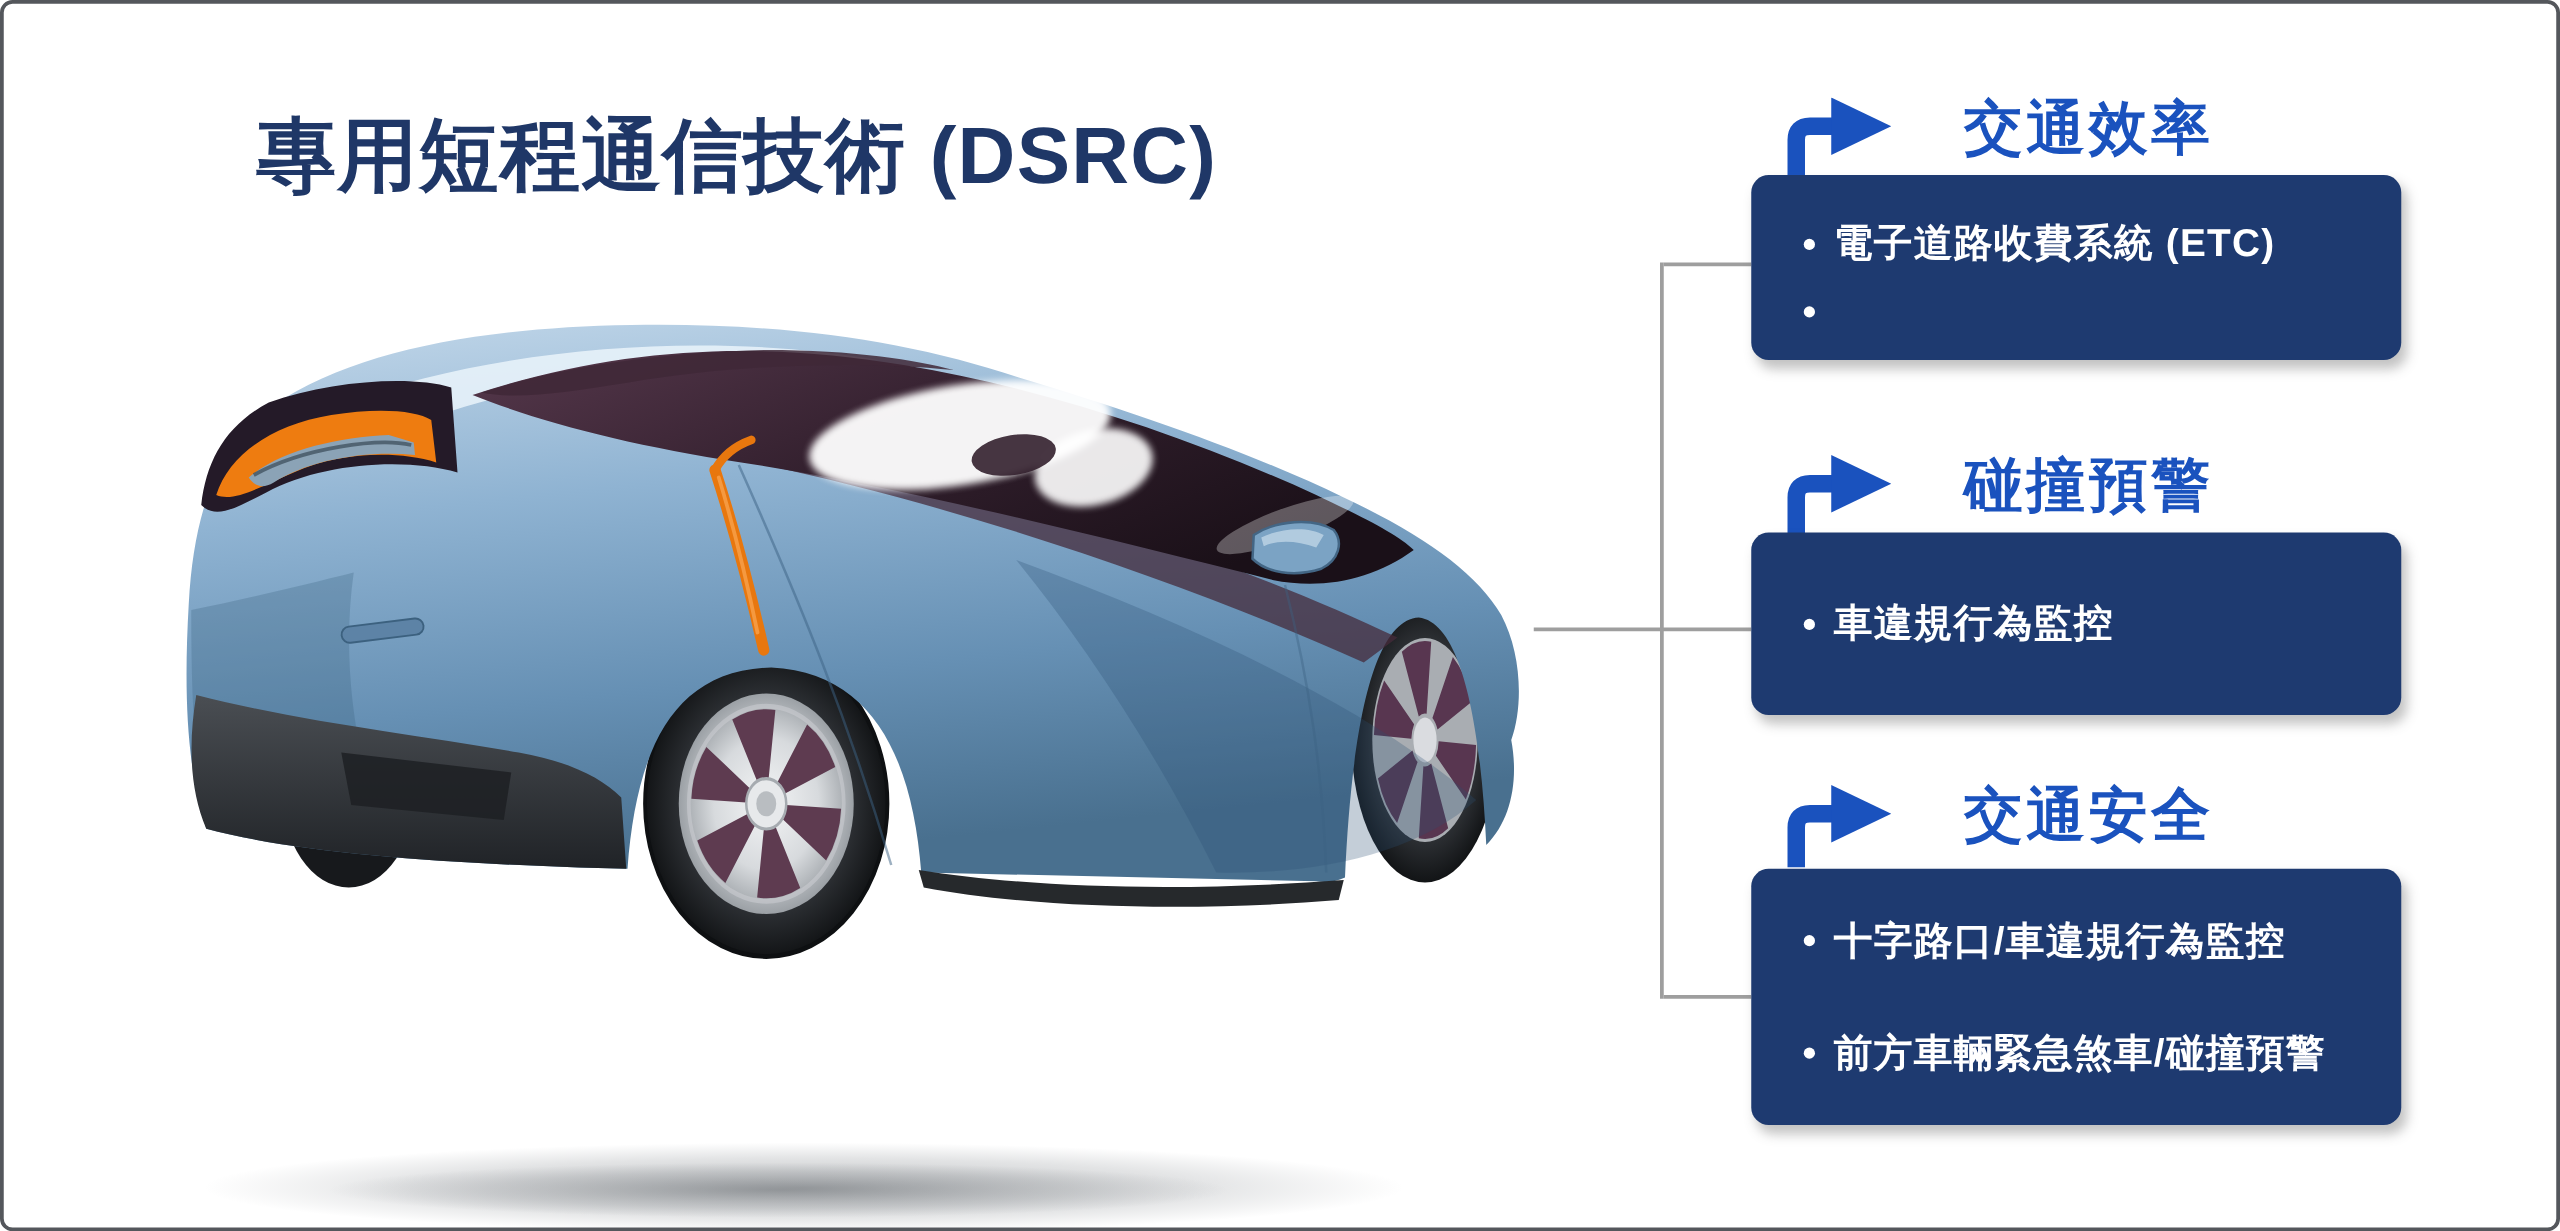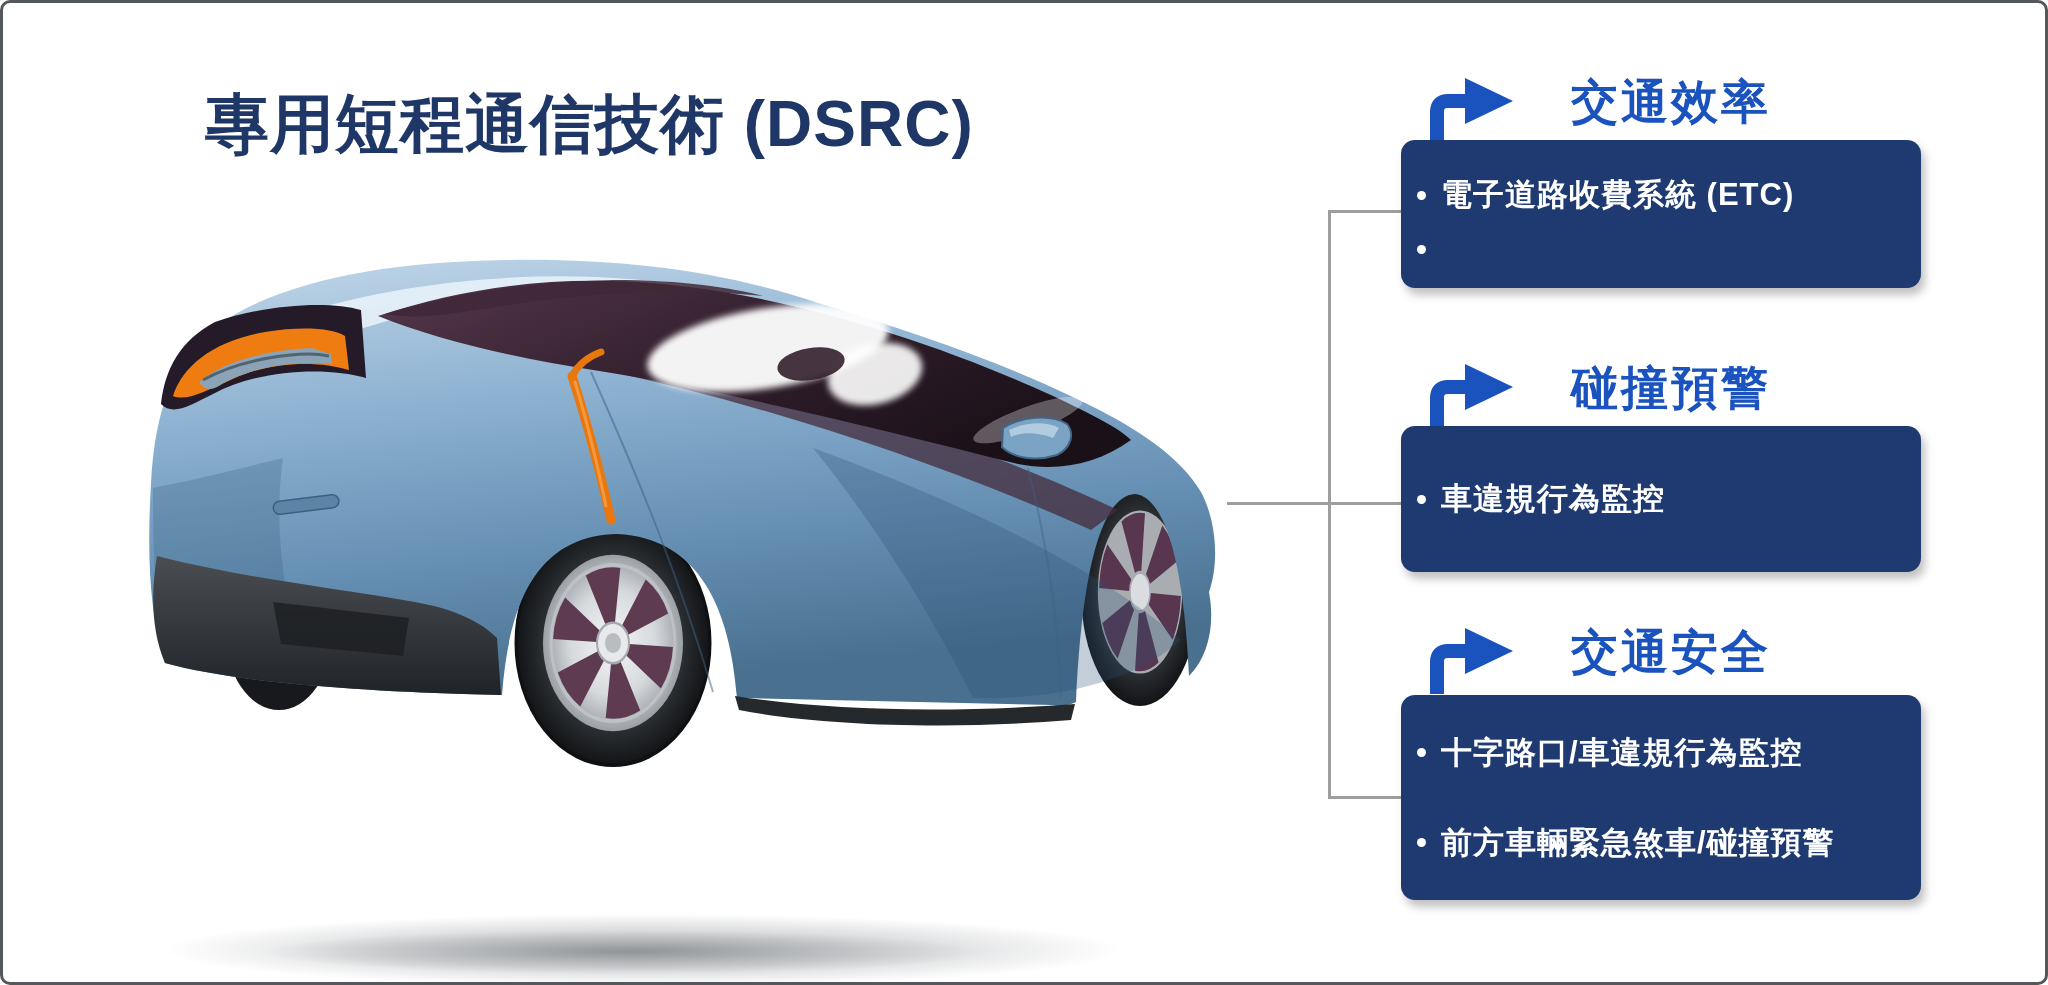--- a/index.html
+++ b/index.html
@@ -21,21 +21,21 @@
   .arrow{position:absolute;left:1426px;width:86px;height:66px;}
   #arrow-1{top:75px;} #arrow-2{top:361px;} #arrow-3{top:625px;}
 
   .gtitle{position:absolute;left:1521px;height:52px;line-height:52px;font-size:47px;font-weight:700;
           color:var(--accent-blue,#1a52be);letter-spacing:3px;white-space:nowrap;margin-left:47px;}
   #gtitle-1{top:73px;} #gtitle-2{top:359px;} #gtitle-3{top:623px;}
 
   .panel{position:absolute;left:1398px;width:520px;background:var(--panel-navy,#1e3a70);
          border-radius:14px;box-shadow:4px 7px 9px rgba(95,95,95,.38);
          display:flex;flex-direction:column;justify-content:center;gap:29px;
-         padding-left:16px;box-sizing:border-box;}
+         padding-left:42px;box-sizing:border-box;}
   #panel-1{top:137px;height:148px;}
   #panel-2{top:423px;height:146px;}
   #panel-3{top:692px;height:205px;gap:48px;}
 
   .item{display:flex;align-items:center;gap:15px;color:var(--bullet-text,#ffffff);
         font-size:31px;font-weight:600;letter-spacing:1px;white-space:nowrap;}
   .dot{width:9px;height:9px;border-radius:50%;background:var(--bullet-text,#ffffff);flex:0 0 9px;}
 </style>
 </head>
 <body>

